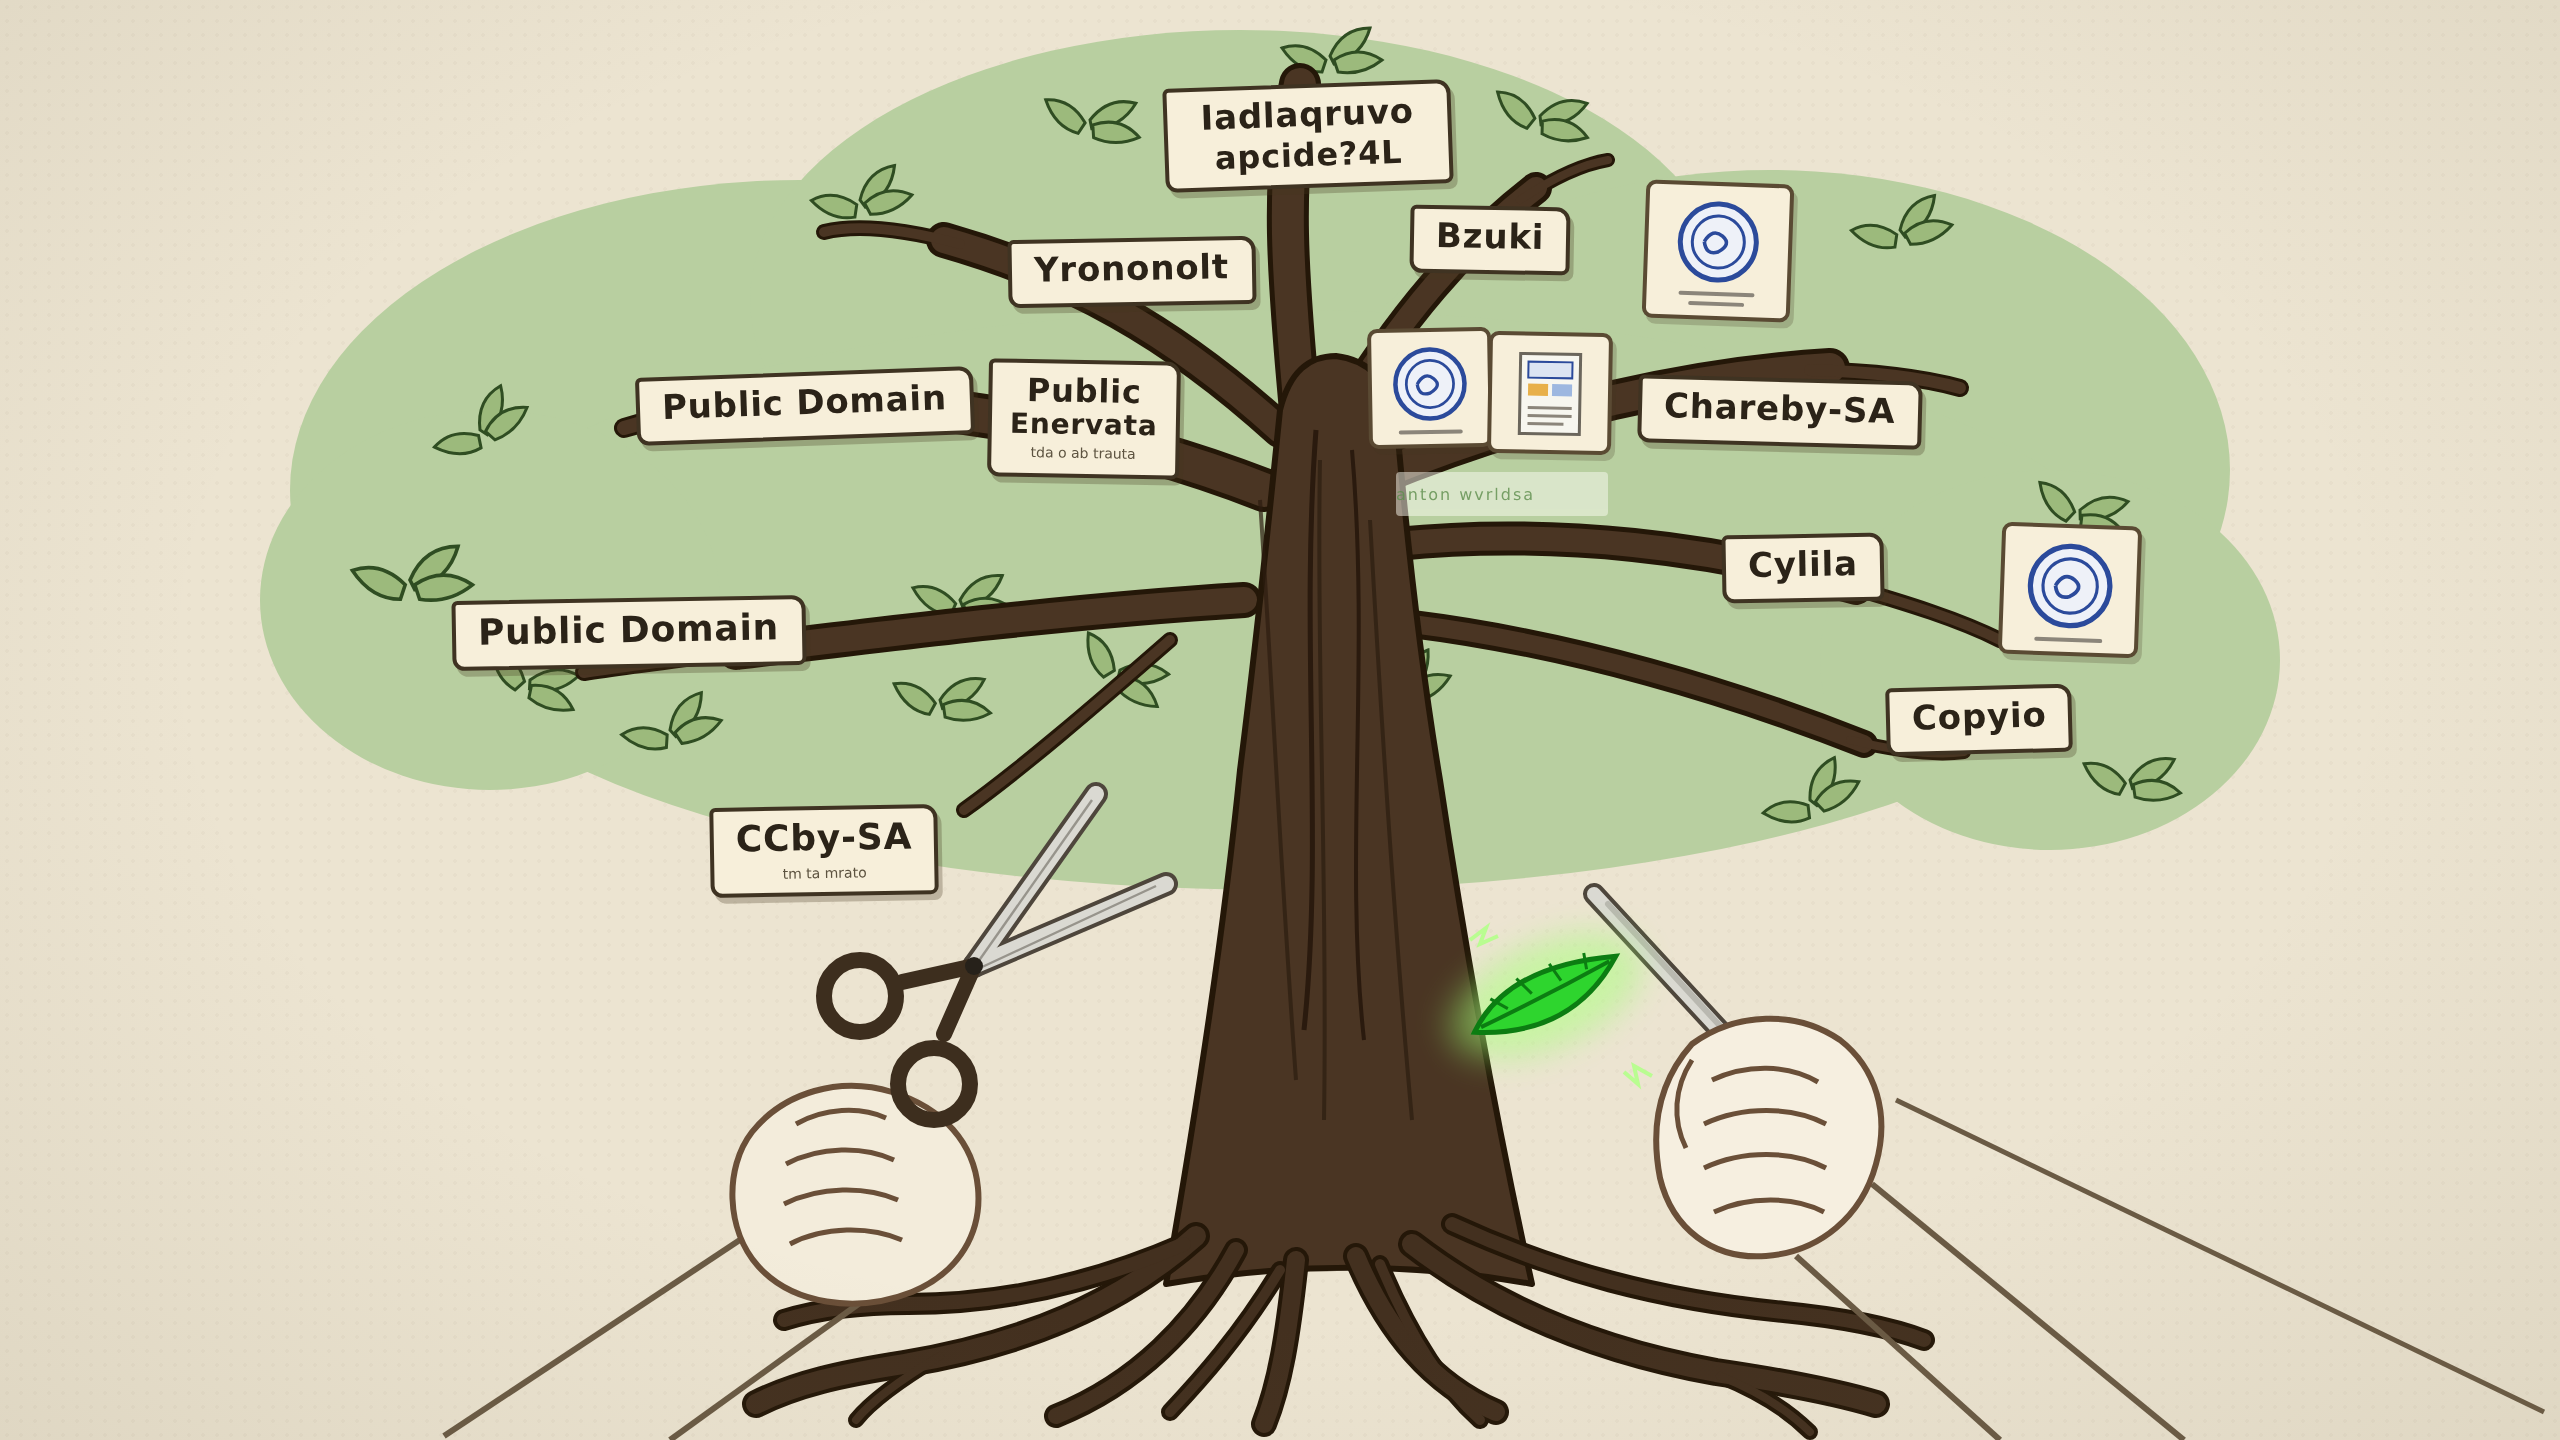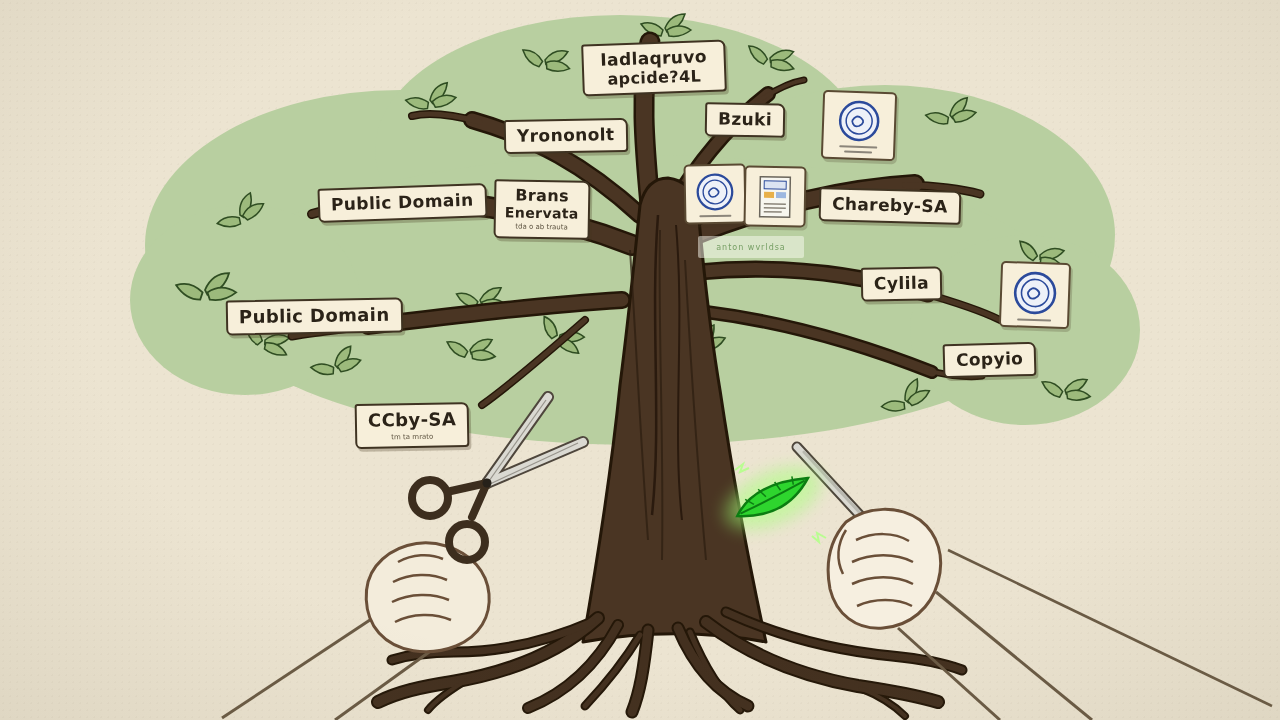--- a/index.html
+++ b/index.html
@@ -24,21 +24,21 @@
   .tag .sub{display:block;font-size:7px;font-weight:normal;letter-spacing:0;color:#5d5340;margin-top:2px;white-space:normal;}
   .tag .l2{display:block;}
   .badge{
     position:absolute;z-index:3;background:#f7efda;border:2px solid #5a4a33;
     border-radius:5px;padding:6px 6px 5px;box-shadow:2px 3px 0 rgba(70,55,30,.22);
     display:flex;flex-direction:column;align-items:center;gap:3px;
   }
   .badge .bline{display:block;height:2px;background:#8b857a;border-radius:1px;}
   .faint-strip{
     position:absolute;z-index:2;background:rgba(252,252,242,.55);border-radius:2px;
-    font-size:8px;color:#6f9a5f;display:flex;align-items:center;justify-content:center;
+    font-size:8px;color:#6f9a5f;display:flex;align-items:center;
     letter-spacing:1px;opacity:.9;
   }
 </style>
 </head>
 <body>
 
 <div class="scene">
 
   <svg class="artwork" viewBox="0 0 1280 720">
     <defs>
@@ -246,21 +246,21 @@
 
   <div class="tag" style="left:504px;top:119px;font-size:17px;transform:rotate(-1deg);">
     <span>Yrononolt</span>
   </div>
 
   <div class="tag" style="left:318px;top:186px;font-size:17px;transform:rotate(-2deg);">
     <span>Public Domain</span>
   </div>
 
   <div class="tag" style="left:494px;top:180px;font-size:16px;transform:rotate(1deg);padding:5px 9px;">
-    <span>Brans</span>
+    <span>Public</span>
     <span class="l2" style="font-size:14px;">Enervata</span>
     <span class="sub">tda o ab trauta</span>
   </div>
 
   <div class="tag" style="left:705px;top:103px;font-size:17px;transform:rotate(1deg);">
     <span>Bzuki</span>
   </div>
 
   <div class="badge" style="left:822px;top:91px;width:58px;transform:rotate(2deg);">
     <svg width="44" height="44" viewBox="0 0 44 44">

